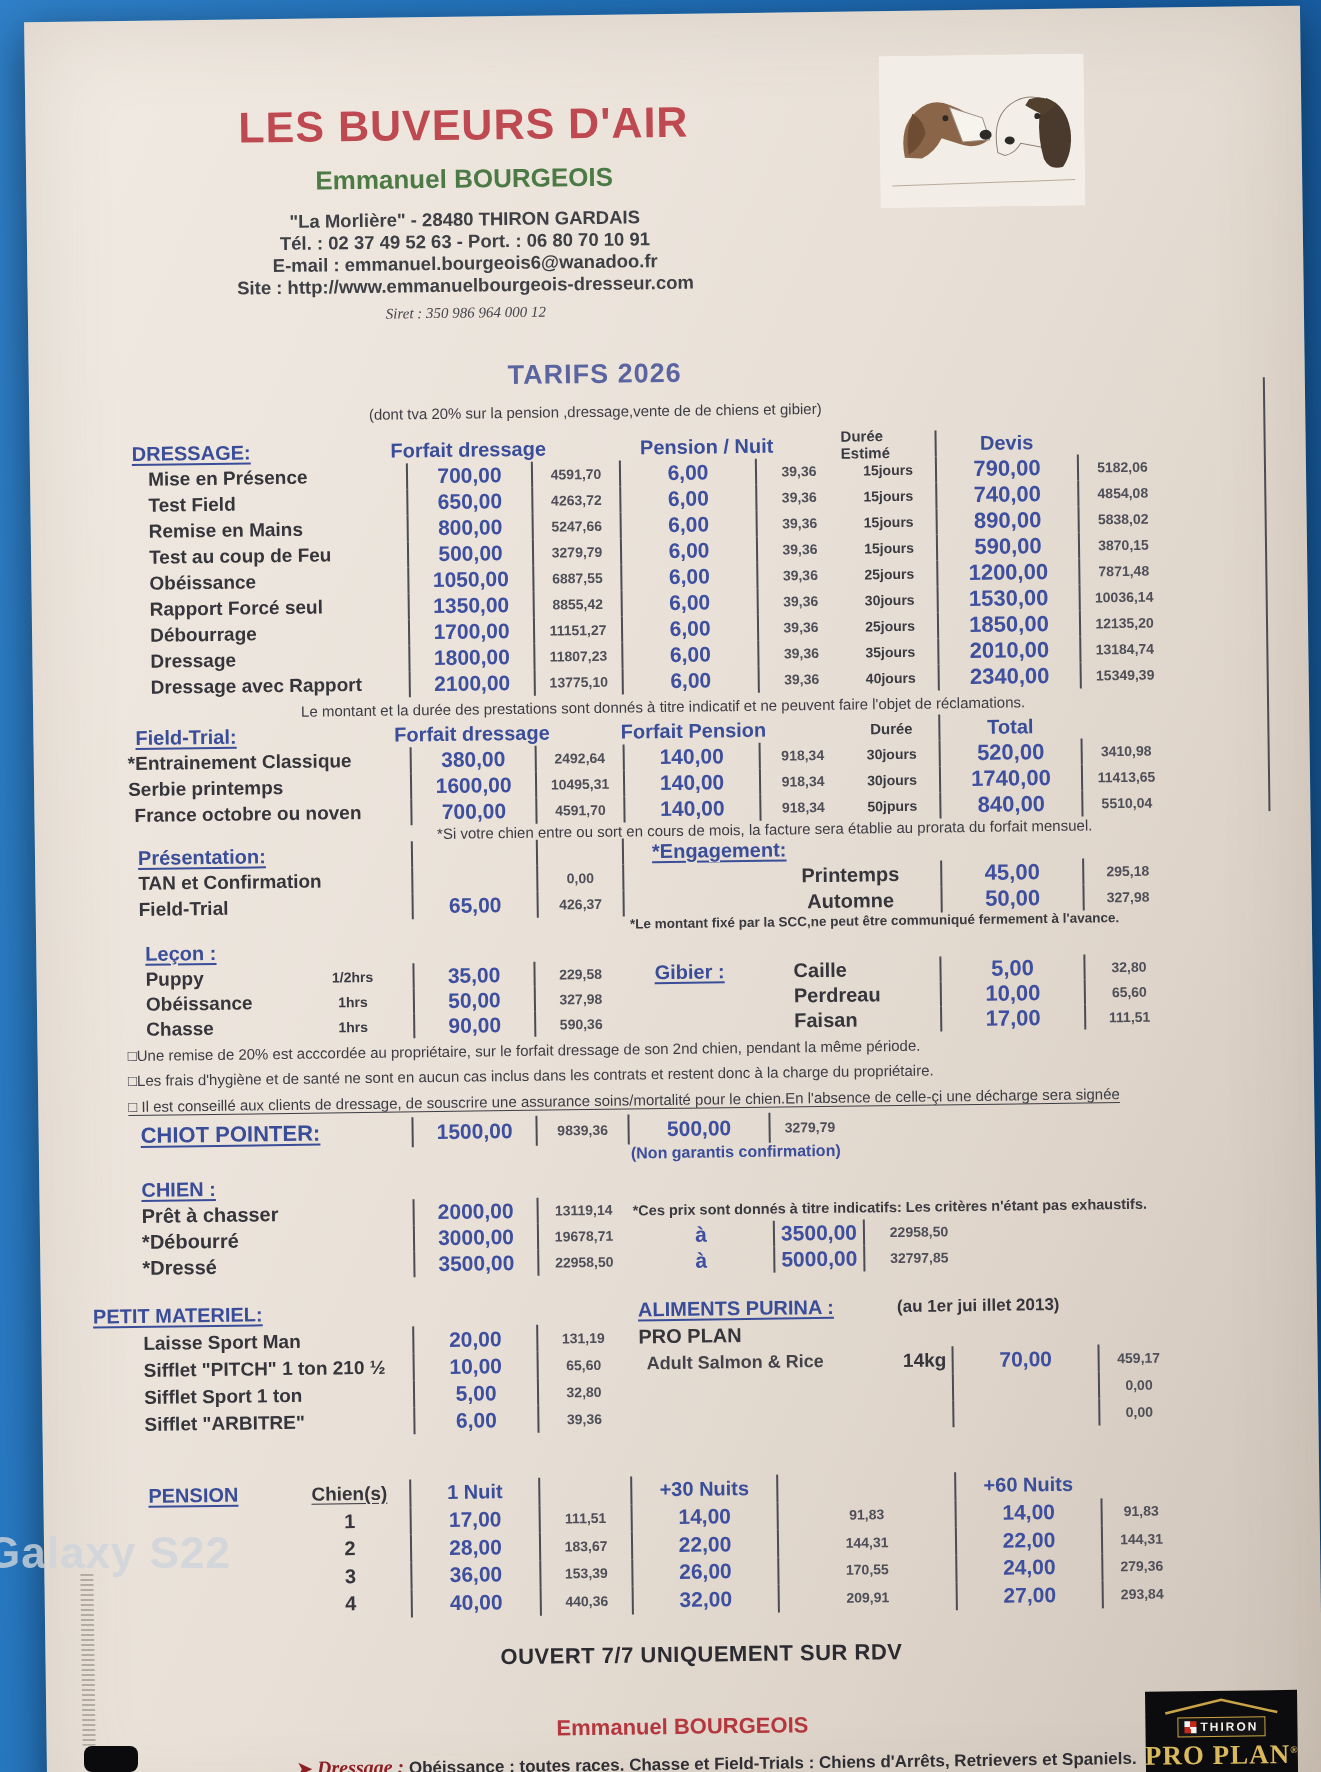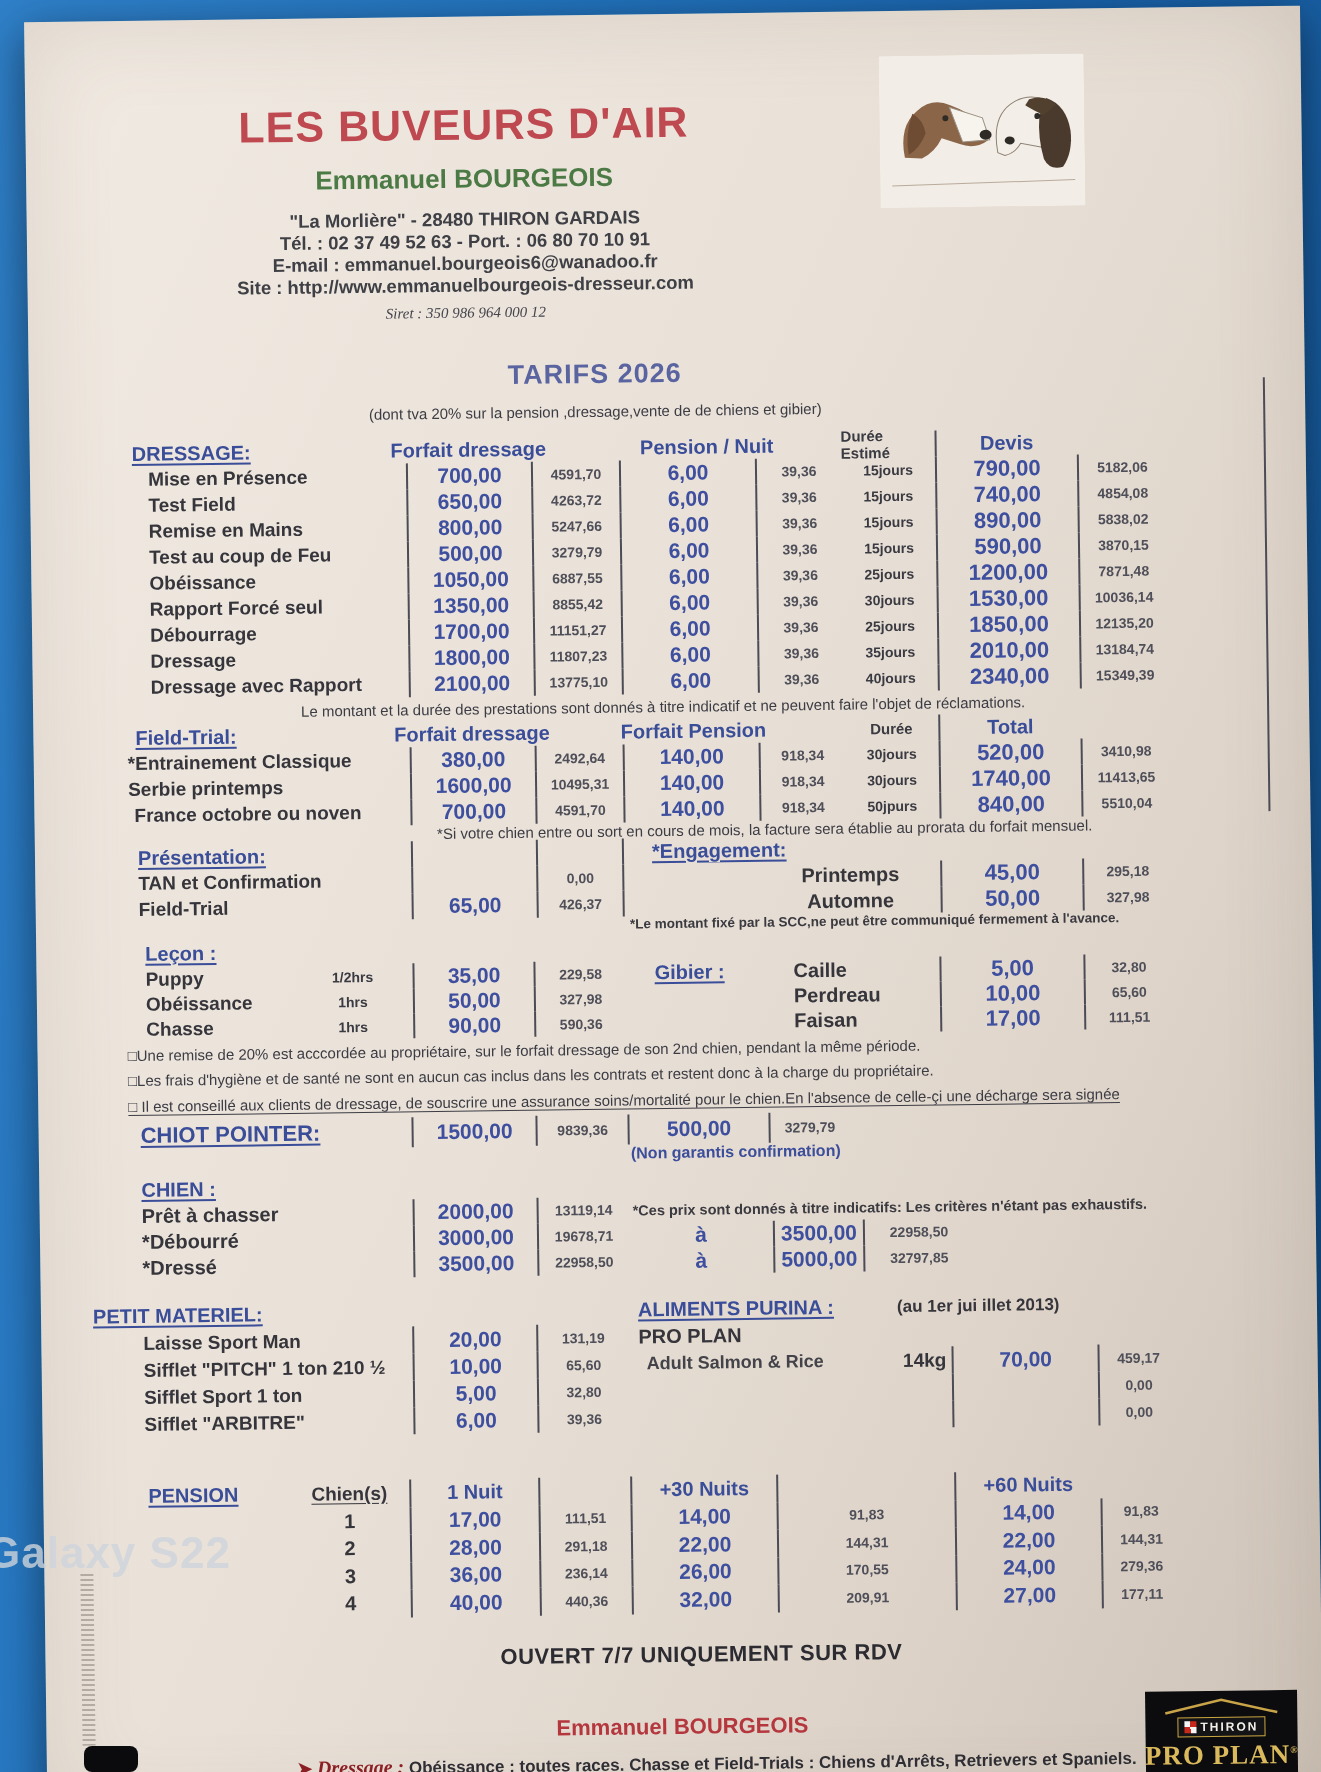--- a/index.html
+++ b/index.html
@@ -442,45 +442,45 @@
       <div class="c alt bl">111,51</div>
       <div class="c num bl">14,00</div>
       <div class="c alt bl">91,83</div>
       <div class="c num bl">14,00</div>
       <div class="c alt bl">91,83</div>
     </div>
     <div class="row">
       <div class="c"></div>
       <div class="c lab" style="font-size:20px;">2</div>
       <div class="c num bl">28,00</div>
-      <div class="c alt bl">291,18</div>
+      <div class="c alt bl">183,67</div>
       <div class="c num bl">22,00</div>
       <div class="c alt bl">144,31</div>
       <div class="c num bl">22,00</div>
       <div class="c alt bl">144,31</div>
     </div>
     <div class="row">
       <div class="c"></div>
       <div class="c lab" style="font-size:20px;">3</div>
       <div class="c num bl">36,00</div>
-      <div class="c alt bl">236,14</div>
+      <div class="c alt bl">153,39</div>
       <div class="c num bl">26,00</div>
       <div class="c alt bl">170,55</div>
       <div class="c num bl">24,00</div>
       <div class="c alt bl">279,36</div>
     </div>
     <div class="row">
       <div class="c"></div>
       <div class="c lab" style="font-size:20px;">4</div>
       <div class="c num bl">40,00</div>
       <div class="c alt bl">440,36</div>
       <div class="c num bl">32,00</div>
       <div class="c alt bl">209,91</div>
       <div class="c num bl">27,00</div>
-      <div class="c alt bl">177,11</div>
+      <div class="c alt bl">293,84</div>
     </div>
   </div>
 
   <div class="ouvert">OUVERT 7/7 UNIQUEMENT SUR RDV</div>
 
   <div class="fname">Emmanuel BOURGEOIS</div>
   <div class="fline">
     <span class="arrow">➤</span>
     <span class="dlabel">Dressage :</span>
     <span>Obéissance : toutes races. Chasse et Field-Trials : Chiens d'Arrêts, Retrievers et Spaniels.</span>

